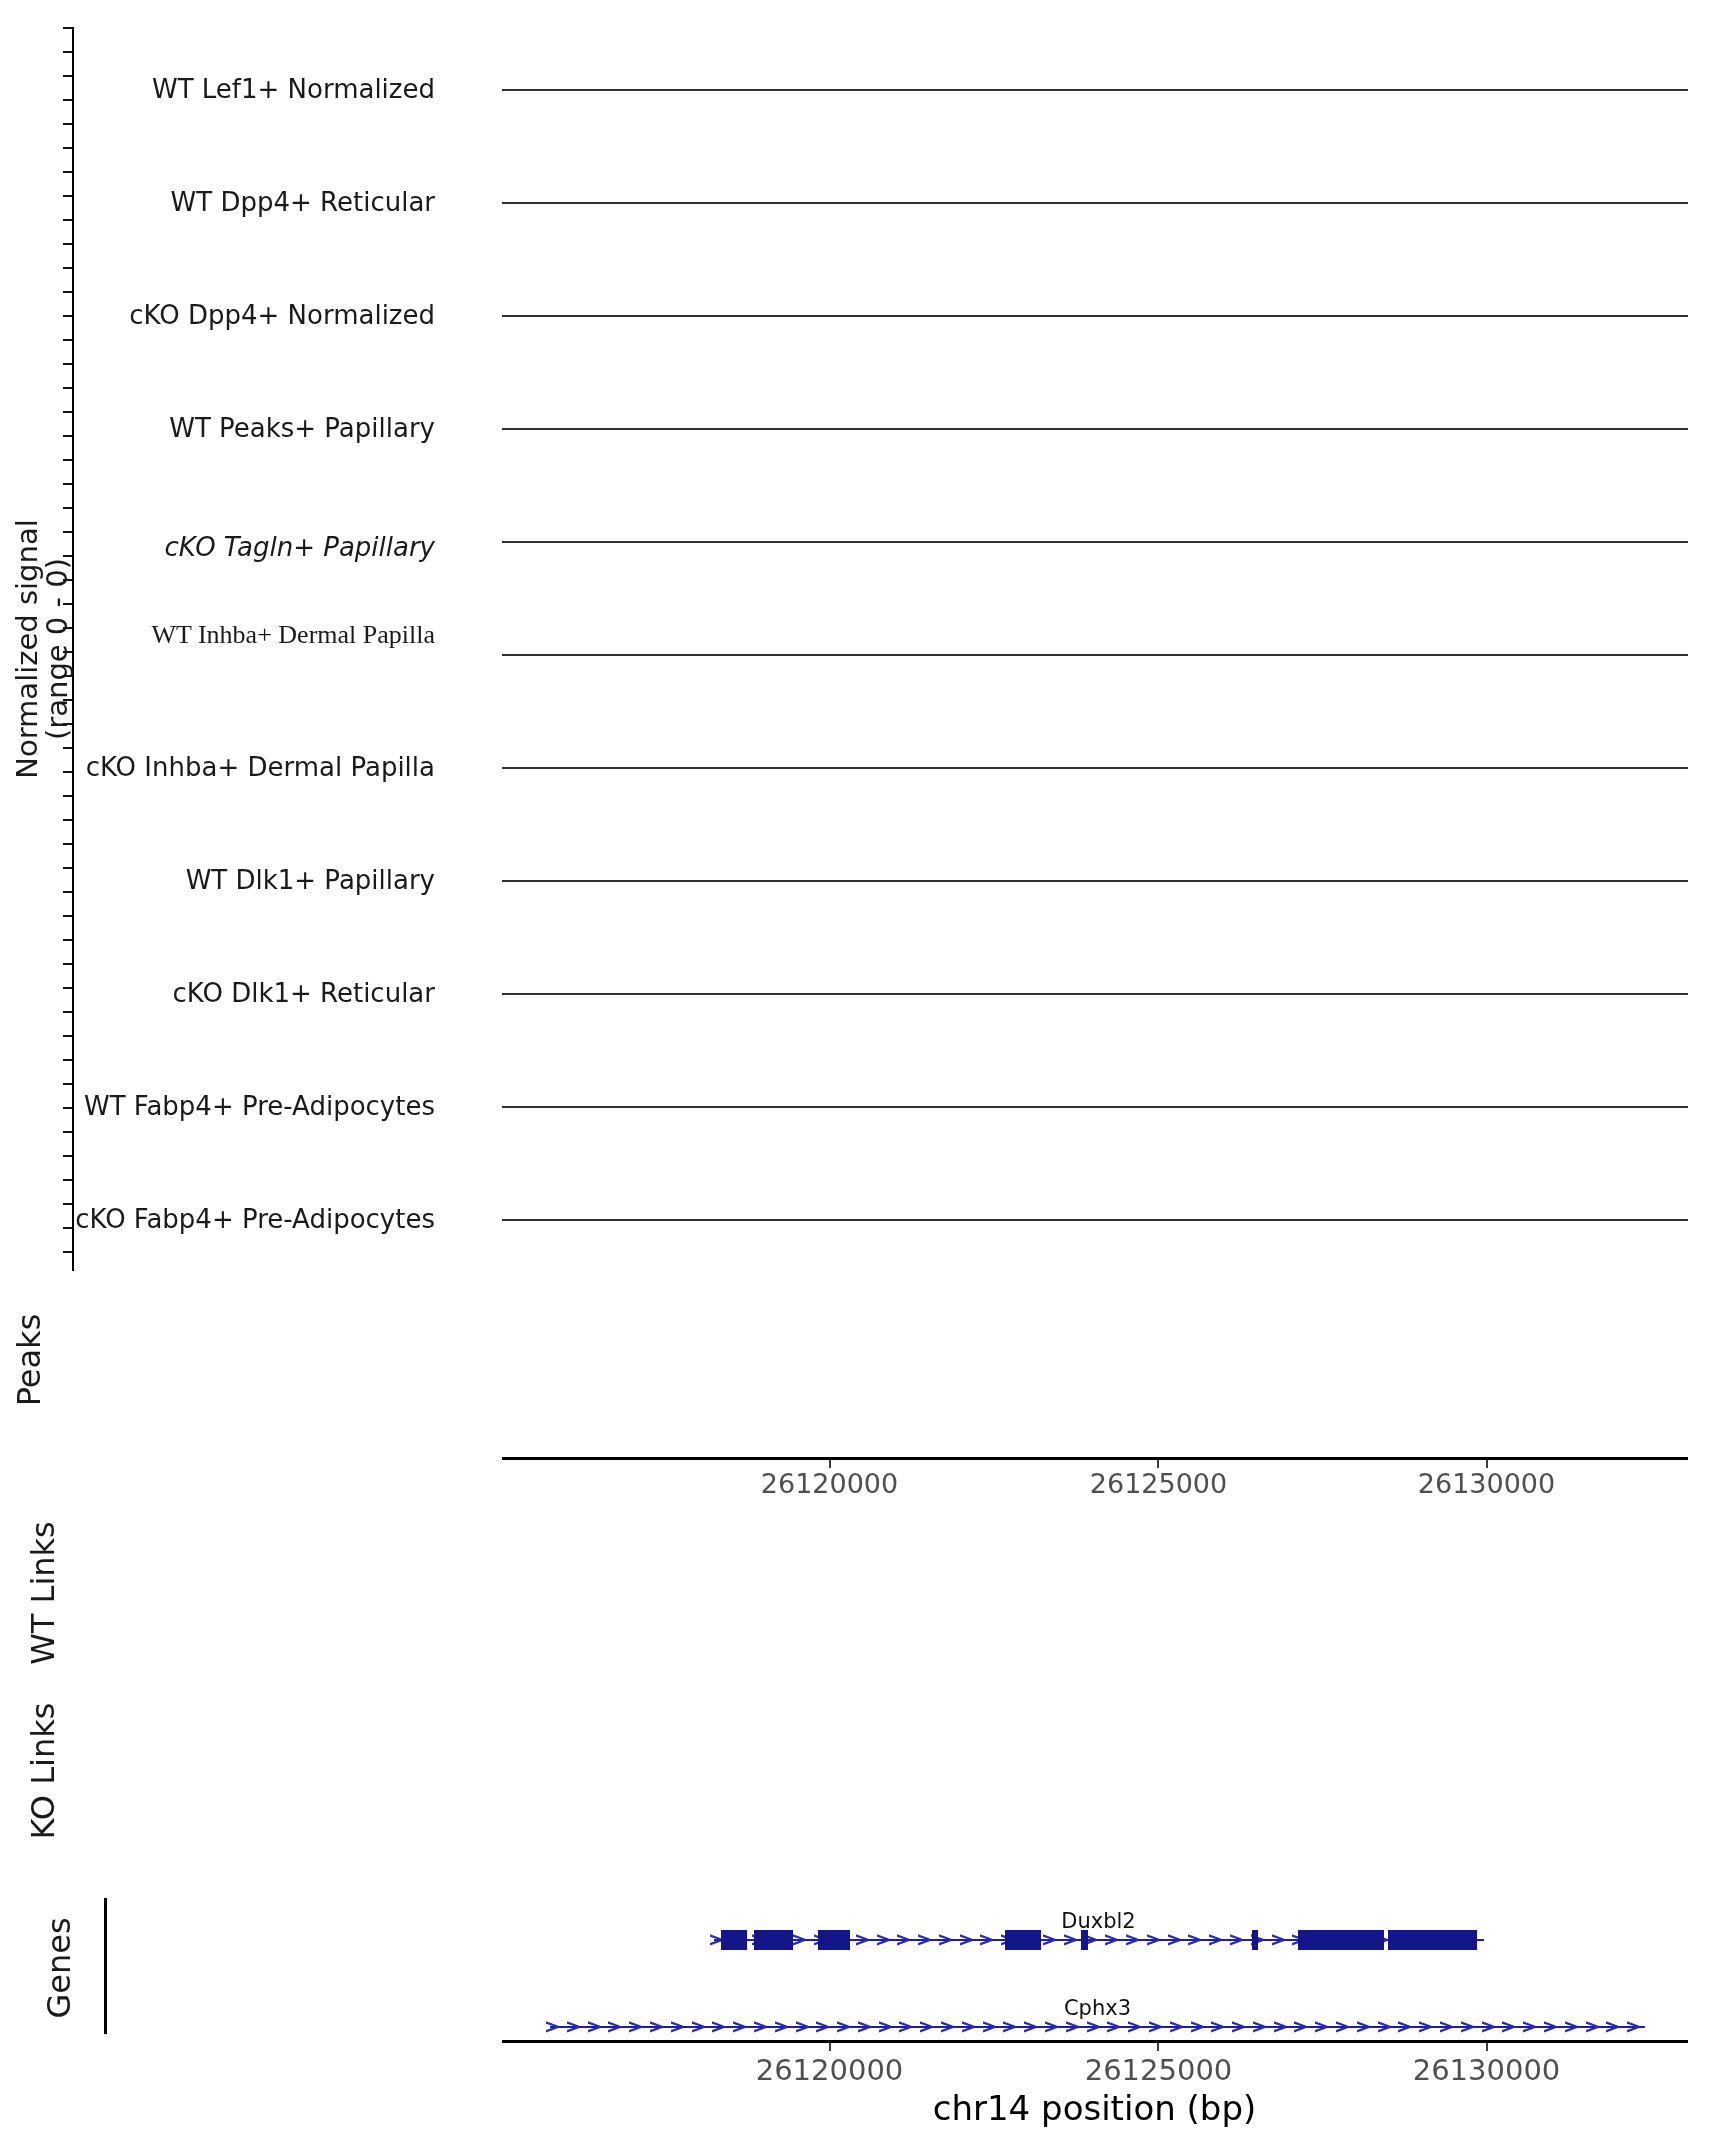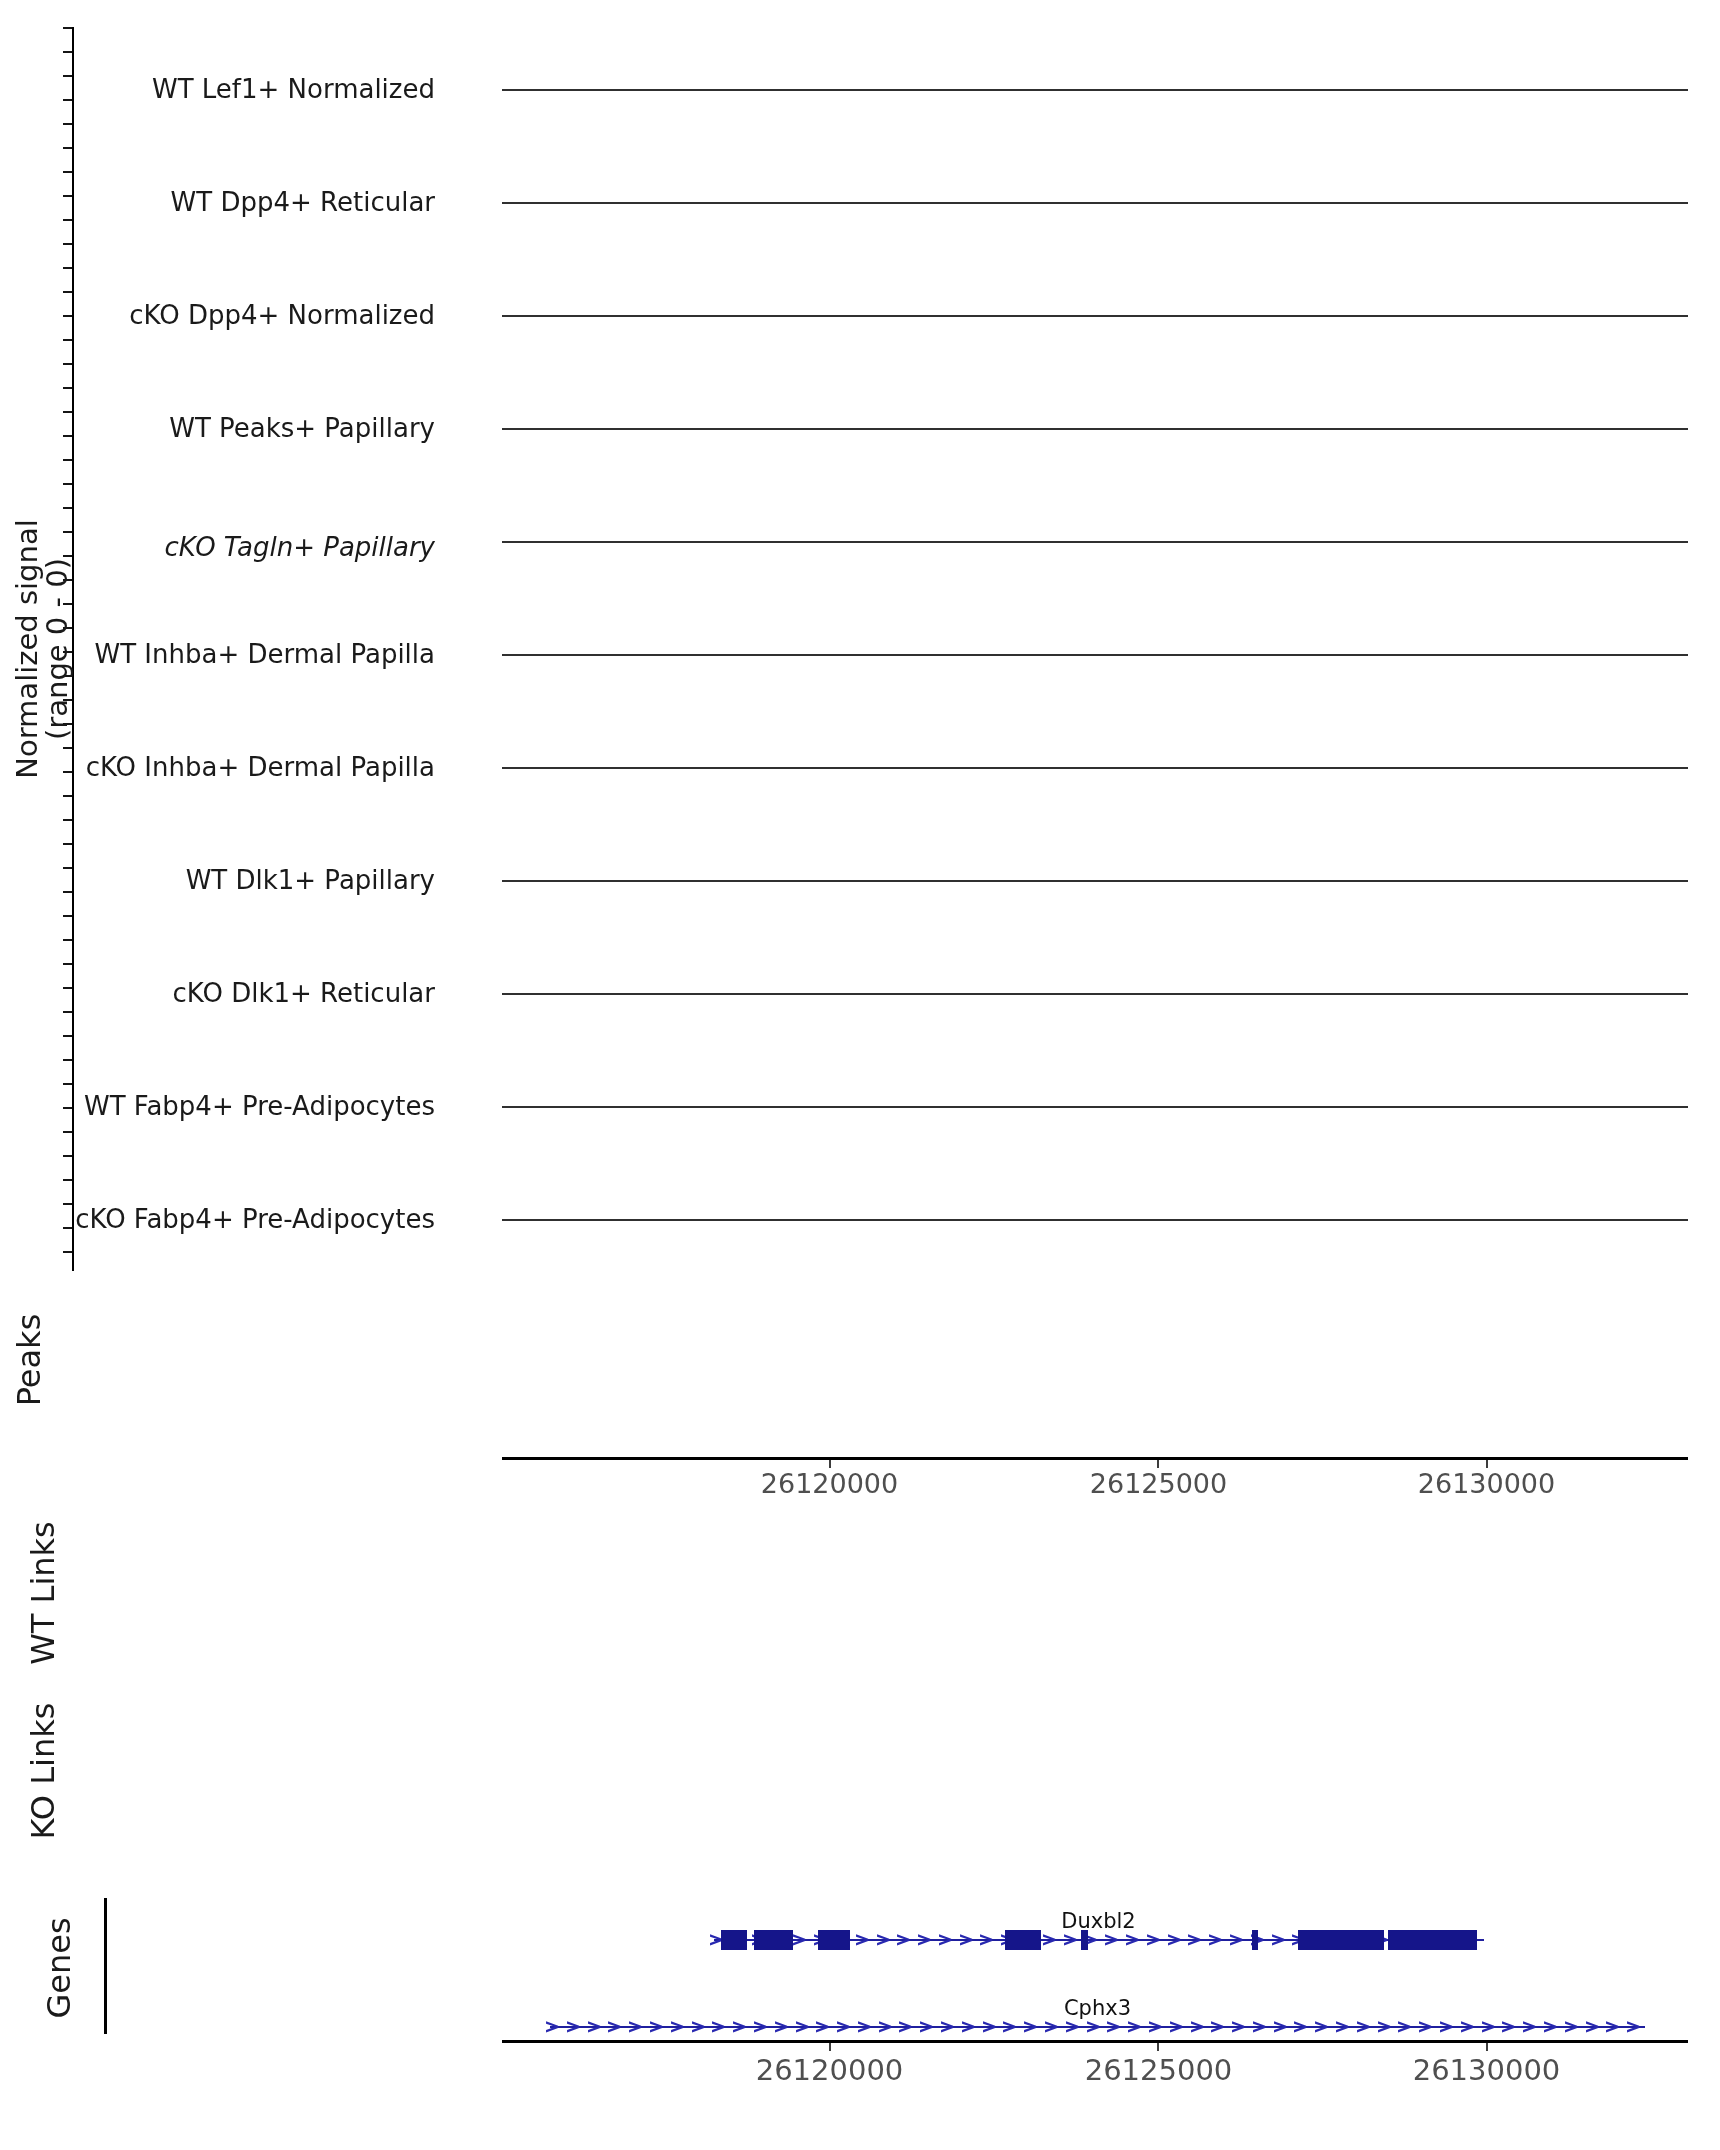--- a/index.html
+++ b/index.html
@@ -65,21 +65,21 @@
       <div class="tlabel" style="left: 34px; top: 75px;">WT Lef1+ Normalized</div>
       <div class="tline" style="left: 502px; top: 89px; width: 1186px; background: rgb(48, 48, 48);"></div>
       <div class="tlabel" style="left: 34px; top: 188px;">WT Dpp4+ Reticular</div>
       <div class="tline" style="left: 502px; top: 202px; width: 1186px; background: rgb(48, 48, 48);"></div>
       <div class="tlabel" style="left: 34px; top: 301px;">cKO Dpp4+ Normalized</div>
       <div class="tline" style="left: 502px; top: 315px; width: 1186px; background: rgb(48, 48, 48);"></div>
       <div class="tlabel" style="left: 34px; top: 414px;">WT Peaks+ Papillary</div>
       <div class="tline" style="left: 502px; top: 428px; width: 1186px; background: rgb(48, 48, 48);"></div>
       <div class="tlabel" style="left: 34px; top: 533px; font-style: italic;">cKO Tagln+ Papillary</div>
       <div class="tline" style="left: 502px; top: 541px; width: 1186px; background: rgb(48, 48, 48);"></div>
-      <div class="tlabel" style="left: 34px; top: 640px;">WT Inhba+ Dermal Papilla</div>
+      <div class="tlabel" style="left: 34px; top: 620px; font-family: Liberation Serif, serif;">WT Inhba+ Dermal Papilla</div>
       <div class="tline" style="left: 502px; top: 654px; width: 1186px; background: rgb(48, 48, 48);"></div>
       <div class="tlabel" style="left: 34px; top: 753px;">cKO Inhba+ Dermal Papilla</div>
       <div class="tline" style="left: 502px; top: 767px; width: 1186px; background: rgb(48, 48, 48);"></div>
       <div class="tlabel" style="left: 34px; top: 866px;">WT Dlk1+ Papillary</div>
       <div class="tline" style="left: 502px; top: 880px; width: 1186px; background: rgb(48, 48, 48);"></div>
       <div class="tlabel" style="left: 34px; top: 979px;">cKO Dlk1+ Reticular</div>
       <div class="tline" style="left: 502px; top: 993px; width: 1186px; background: rgb(48, 48, 48);"></div>
       <div class="tlabel" style="left: 34px; top: 1092px;">WT Fabp4+ Pre-Adipocytes</div>
       <div class="tline" style="left: 502px; top: 1106px; width: 1186px; background: rgb(48, 48, 48);"></div>
       <div class="tlabel" style="left: 34px; top: 1205px;">cKO Fabp4+ Pre-Adipocytes</div>
@@ -201,14 +201,15 @@
       <div class="chev" style="left: 1500px; top: 2016px; color: rgb(40, 40, 176);">&gt;</div>
       <div class="chev" style="left: 1521px; top: 2016px; color: rgb(40, 40, 176);">&gt;</div>
       <div class="chev" style="left: 1542px; top: 2016px; color: rgb(40, 40, 176);">&gt;</div>
       <div class="chev" style="left: 1563px; top: 2016px; color: rgb(40, 40, 176);">&gt;</div>
       <div class="chev" style="left: 1584px; top: 2016px; color: rgb(40, 40, 176);">&gt;</div>
       <div class="chev" style="left: 1604px; top: 2016px; color: rgb(40, 40, 176);">&gt;</div>
       <div class="chev" style="left: 1625px; top: 2016px; color: rgb(40, 40, 176);">&gt;</div>
       <div class="gname" style="left: 990px; top: 1998px;">Cphx3</div>
     </div>
 
+  <div class="xtitle" style="left:772px; top:2088px;">chr14 position (bp)</div>
 </div>
 
 
 </body></html>

